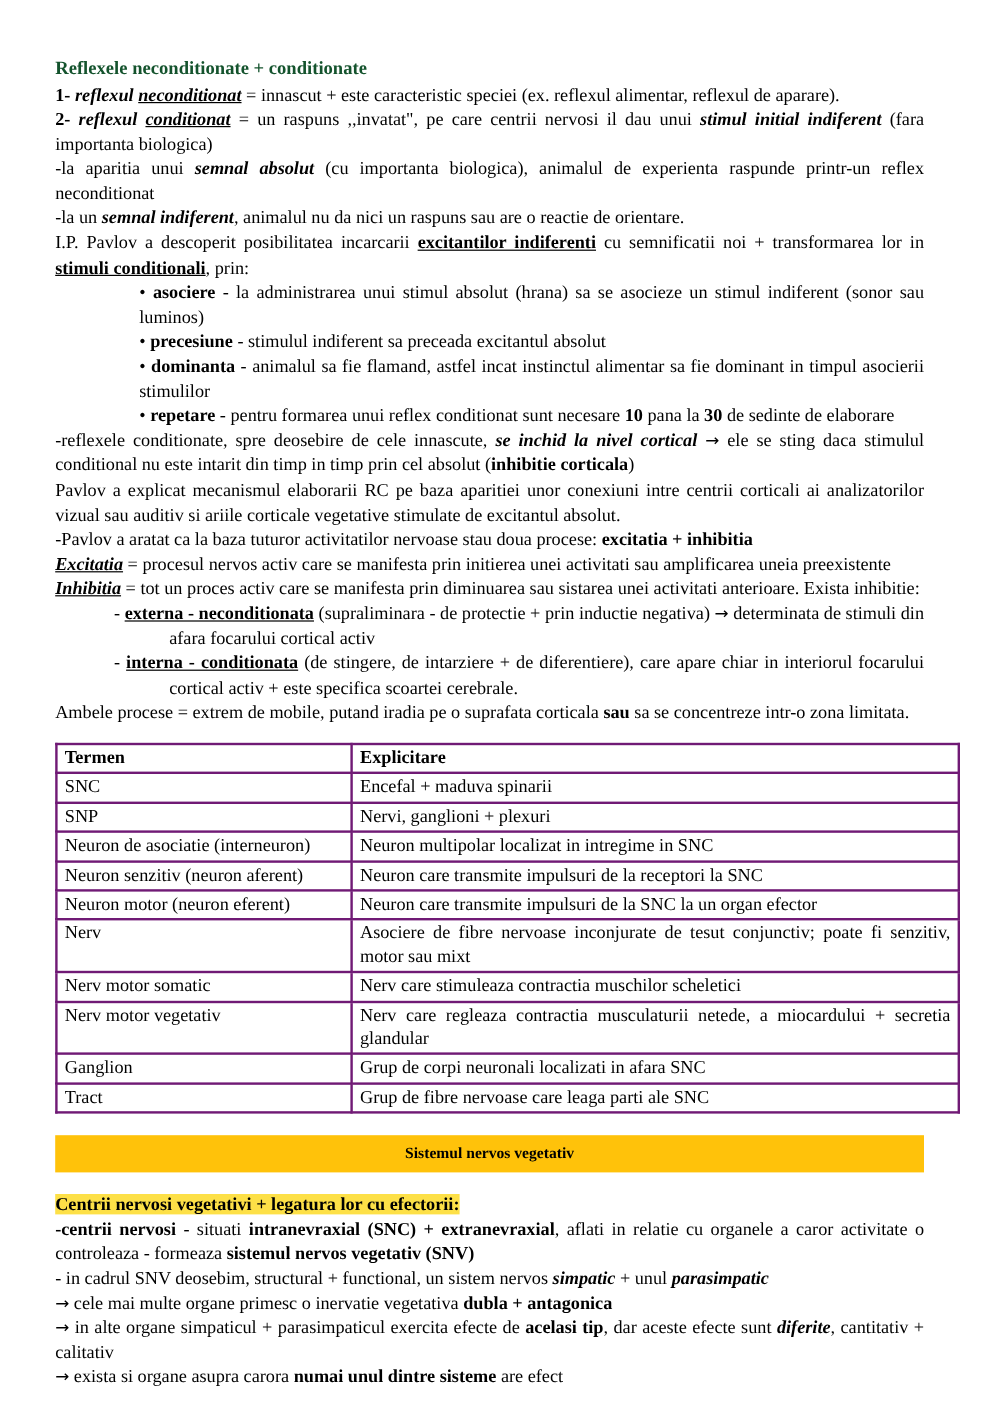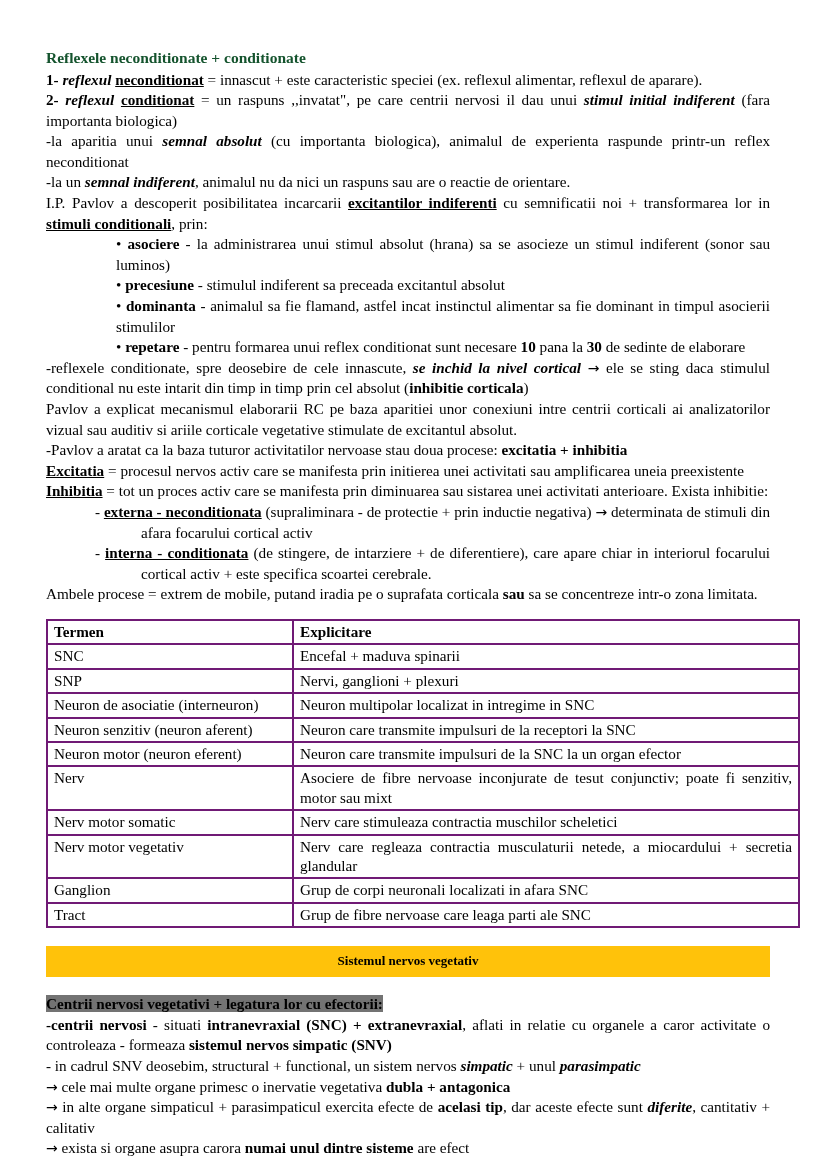--- a/index.html
+++ b/index.html
@@ -48,23 +48,23 @@
   .dash-line {
     margin: 0;
     font-size: 15.2px;
     line-height: 20.6px;
     text-align: justify;
     padding-left: 95px;
     text-indent: -46px;
   }
   b, .b { font-weight: bold; }
   .bi { font-weight: bold; font-style: italic; }
-  .biu { font-weight: bold; text-decoration: underline; }
+  .biu { font-weight: bold; font-style: italic; text-decoration: underline; }
   .bu { font-weight: bold; text-decoration: underline; }
-  .hl { background: #737373; }
+  .hl { background: #fde047; }
 
   
   table.terms {
     border-collapse: collapse;
     width: 724px;
     margin-top: 14px;
     margin-left: 0px;
     table-layout: fixed;
   }
   table.terms td, table.terms th {
@@ -190,21 +190,21 @@
       </tr>
     </tbody>
   </table>
 
   <div class="banner">Sistemul nervos vegetativ</div>
 
   <div class="spacer-sm"></div>
 
   <p class="line nojust"><span class="hl b">Centrii nervosi vegetativi + legatura lor cu efectorii:</span></p>
 
-  <p class="line"><b>-centrii nervosi</b> <span>- situati</span> <b>intranevraxial (SNC) + extranevraxial</b><span>, aflati in relatie cu organele a caror activitate o controleaza - formeaza</span> <b>sistemul nervos simpatic (SNV)</b></p>
+  <p class="line"><b>-centrii nervosi</b> <span>- situati</span> <b>intranevraxial (SNC) + extranevraxial</b><span>, aflati in relatie cu organele a caror activitate o controleaza - formeaza</span> <b>sistemul nervos vegetativ (SNV)</b></p>
 
   <p class="line nojust"><span>- in cadrul SNV deosebim, structural + functional, un sistem nervos</span> <span class="bi">simpatic</span> <span>+ unul</span> <span class="bi">parasimpatic</span></p>
 
   <p class="line nojust"><span class="arrow">→</span> <span>cele mai multe organe primesc o inervatie vegetativa</span> <b>dubla + antagonica</b></p>
 
   <p class="line"><span class="arrow">→</span> <span>in alte organe simpaticul + parasimpaticul exercita efecte de</span> <b>acelasi tip</b><span>, dar aceste efecte sunt</span> <span class="bi">diferite</span><span>, cantitativ + calitativ</span></p>
 
   <p class="line nojust"><span class="arrow">→</span> <span>exista si organe asupra carora</span> <b>numai unul dintre sisteme</b> <span>are efect</span></p>
 
 </div>

